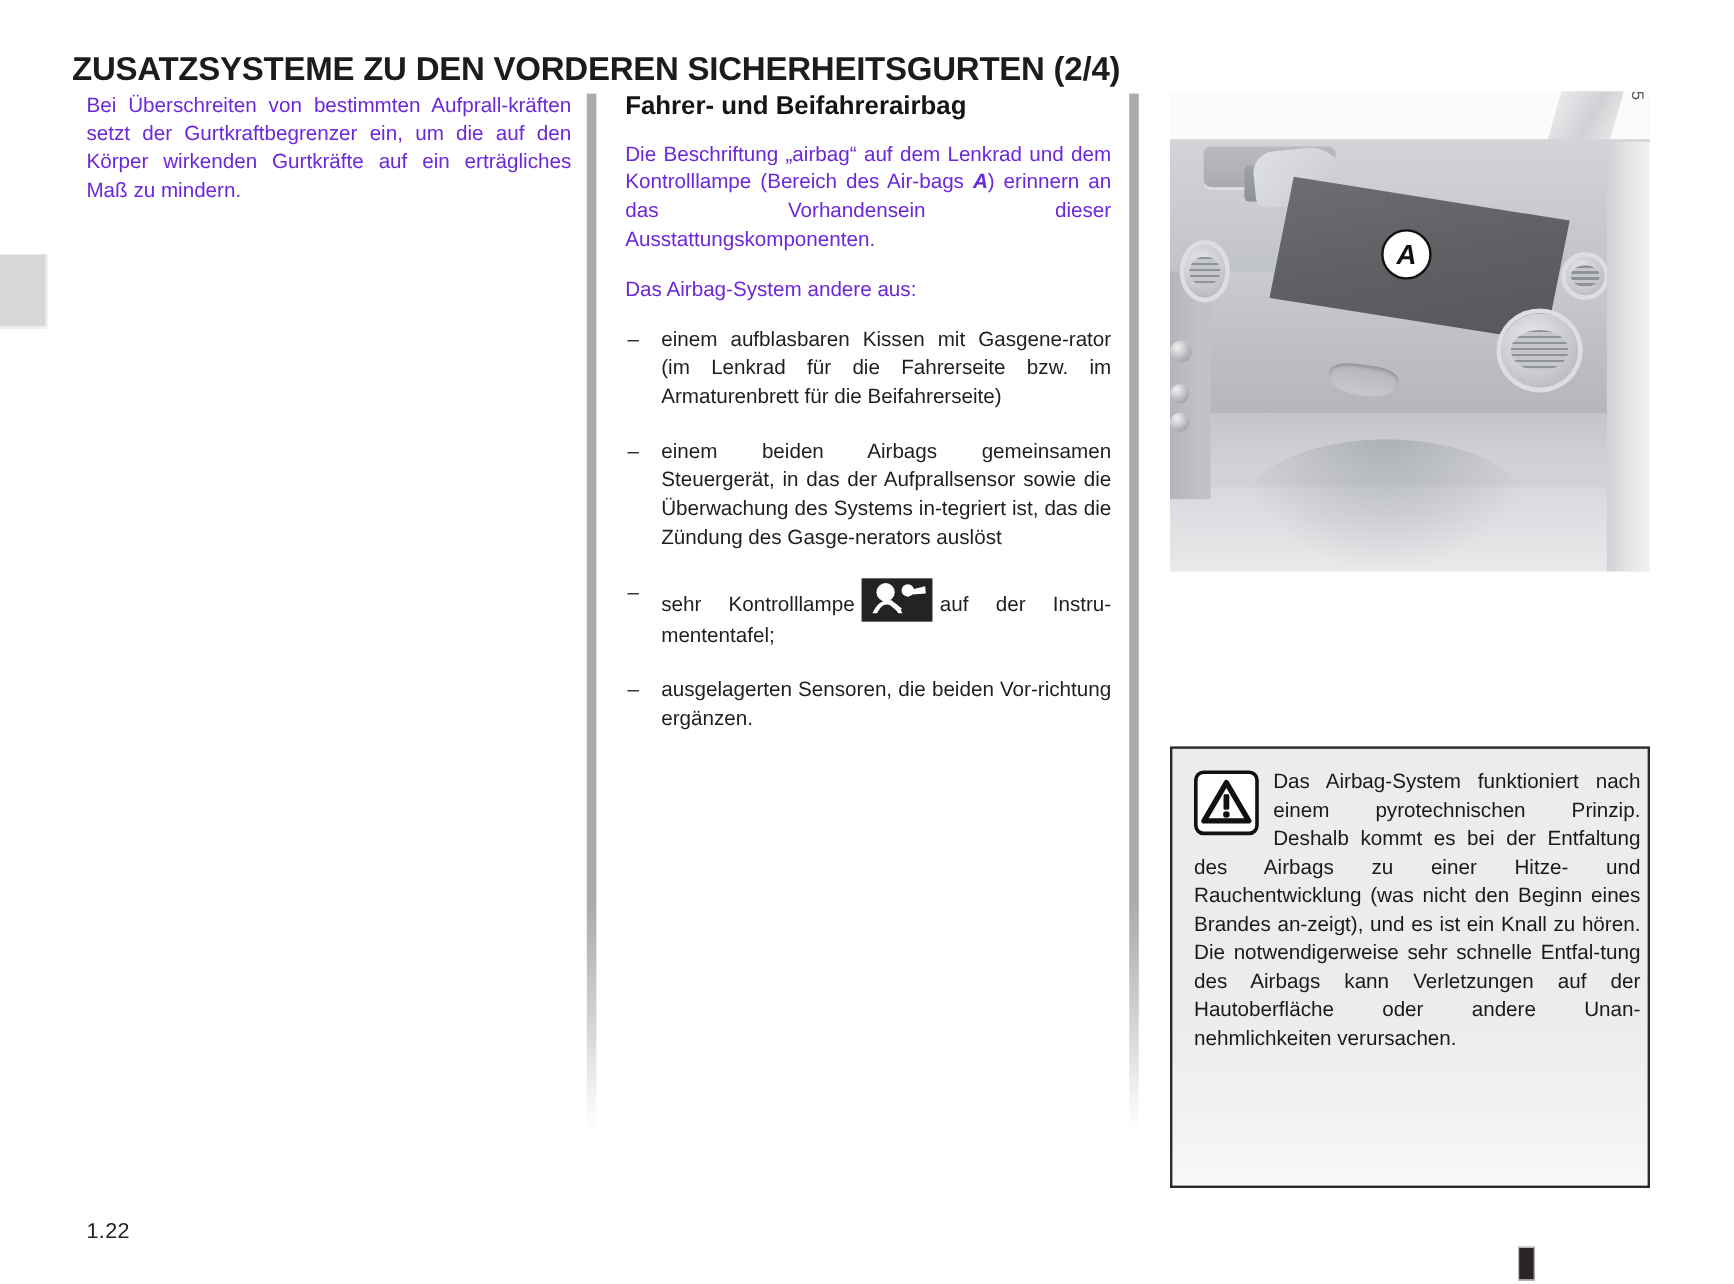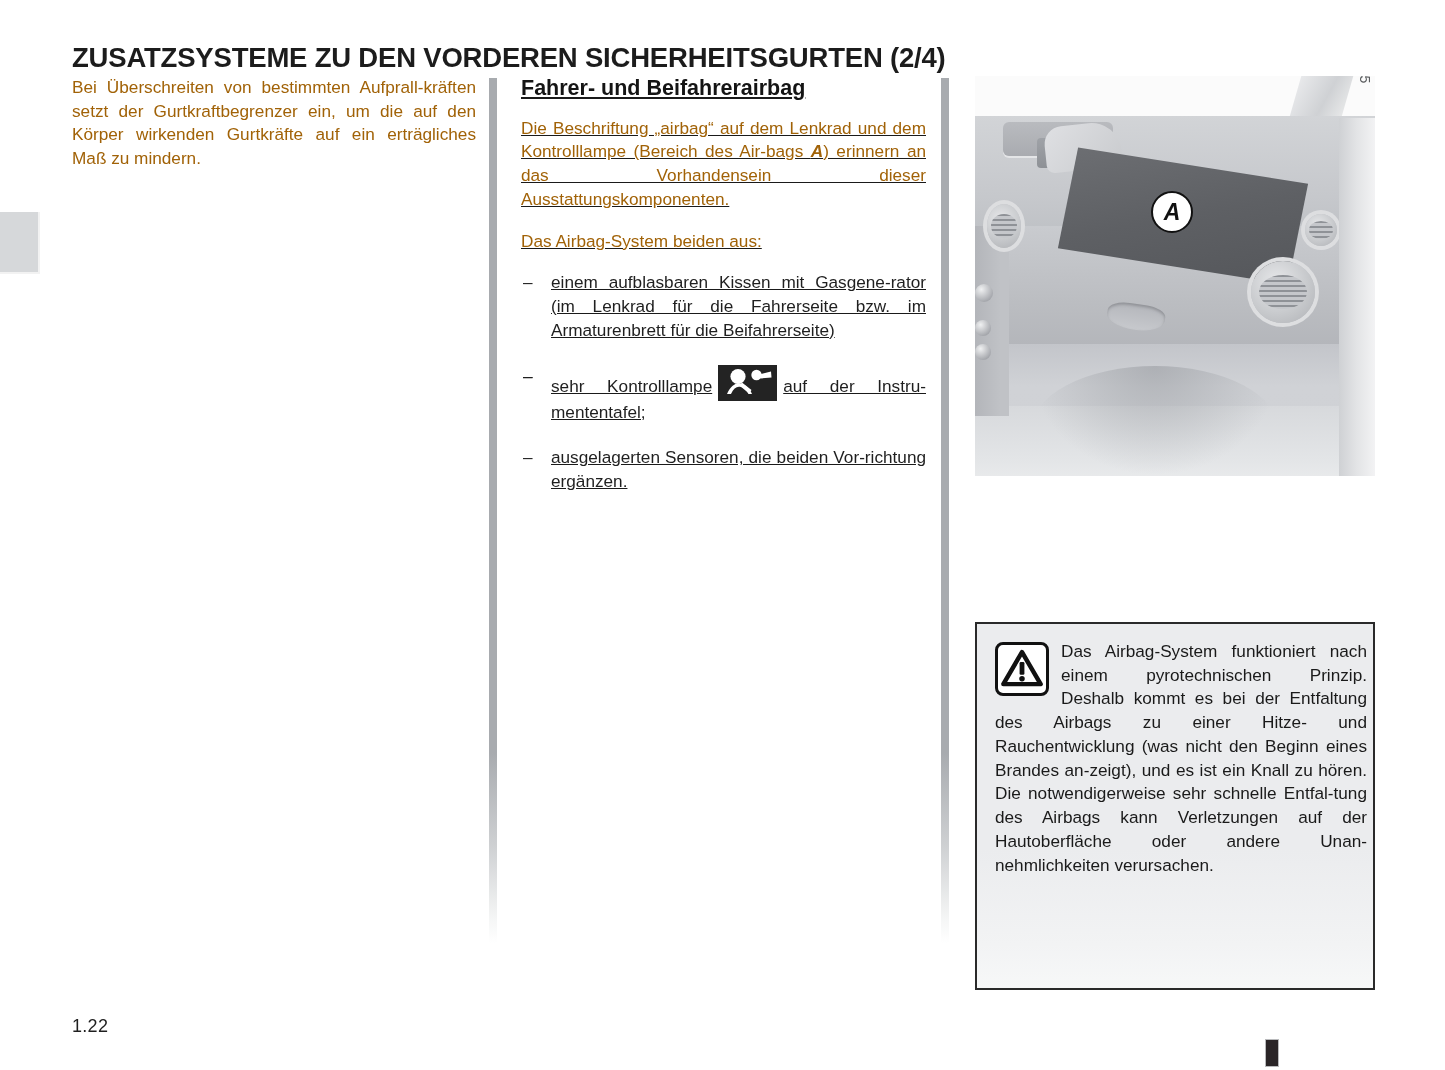--- a/index.html
+++ b/index.html
@@ -26,21 +26,21 @@
     width: 38px;
     height: 60px;
     background: #d6d8da;
     border-right: 2px solid #f2f2f2;
     border-bottom: 2px solid #f2f2f2;
   }
 
   
   .page-title {
     position: absolute;
-    left: 72px;
+    left: 60px;
     top: 24px;
     font-size: 27.5px;
     font-weight: bold;
     letter-spacing: -0.2px;
     color: #1c1c1c;
     white-space: nowrap;
   }
 
   
   .divider {
@@ -57,37 +57,37 @@
   }
   .divider.d1 { left: 489px; }
   .divider.d2 { left: 941px; }
 
   
   .col {
     position: absolute;
     top: 76px;
   }
   .col-1 { left: 72px;  width: 404px; }
-  .col-2 { left: 521px; width: 405px; text-decoration: underline; }
+  .col-2 { left: 521px; width: 405px; }
   .col-3 { left: 975px; width: 400px; }
 
   h2.sec-head {
     margin: 0 0 16px 0;
     font-size: 21.5px;
     font-weight: bold;
     line-height: 1.15;
     color: #141414;
   }
 
   p.body {
     margin: 0 0 18px 0;
     font-size: 17.2px;
     line-height: 1.38;
     text-align: justify;
-    color: #a16207;
+    color: #6d28d9;
     hyphens: manual;
   }
   p.body.last { margin-bottom: 0; }
 
   
   ul.dash-list {
     list-style: none;
     margin: 0;
     padding: 0;
   }
@@ -340,30 +340,31 @@
 
   <div class="col col-1">
     <p class="body last">Bei Überschreiten von bestimmten Aufprall-kräften setzt der Gurtkraftbegrenzer ein, um die auf den Körper wirkenden Gurtkräfte auf ein erträgliches Maß zu mindern.</p>
   </div>
 
   <div class="col col-2">
     <h2 class="sec-head">Fahrer- und Beifahrerairbag</h2>
 
     <p class="body"><span>Die Beschriftung „airbag“ auf dem Lenkrad und dem Kontrolllampe (Bereich des Air-bags </span><i class="ital">A</i><span>) erinnern an das Vorhandensein dieser Ausstattungskomponenten.</span></p>
 
-    <p class="body">Das Airbag-System beiden aus:</p>
+    <p class="body">Das Airbag-System andere aus:</p>
 
     <ul class="dash-list">
       <li>
         <span class="dash">–</span>
         <span>einem aufblasbaren Kissen mit Gasgene-rator (im Lenkrad für die Fahrerseite bzw. im Armaturenbrett für die Beifahrerseite)</span>
       </li>
 
       <li>
         <span class="dash">–</span>
+        <span>einem beiden Airbags gemeinsamen Steuergerät, in das der Aufprallsensor sowie die Überwachung des Systems in-tegriert ist, das die Zündung des Gasge-nerators auslöst</span>
       </li>
 
       <li class="with-icon">
         <span class="dash">–</span><span>sehr Kontrolllampe</span><span class="telltale">
           <svg class="tl-svg" width="59" height="36" viewBox="0 0 59 36" aria-hidden="true">
             <rect x="0" y="0" width="59" height="36" fill="#232323"></rect>
             <circle cx="20" cy="11.5" r="7.6" fill="#ffffff"></circle>
             <circle cx="38.5" cy="10" r="5.2" fill="#ffffff"></circle>
             <path d="M41 9.5 L53 6.5 L53.5 12.5 L42.5 13.5 Z" fill="#ffffff"></path>
             <path d="M9 29 C13 20.5, 18 17.5, 22.5 18.5 C27 19.5, 31.5 23, 34 29 L30.5 29 C28.5 25, 25.5 22.5, 22 21.8 C18.5 21.2, 15.5 23.5, 13 29 Z" fill="#ffffff"></path>

